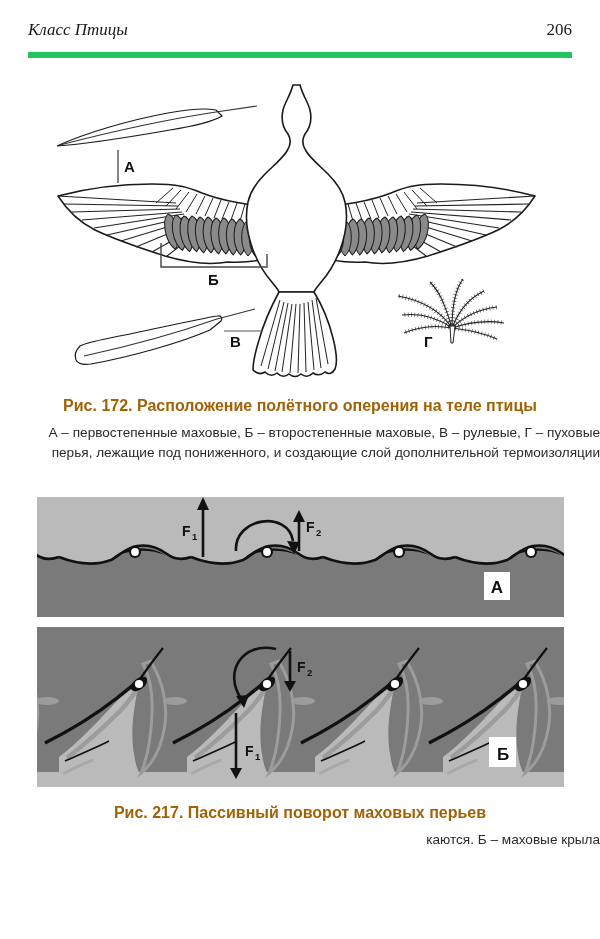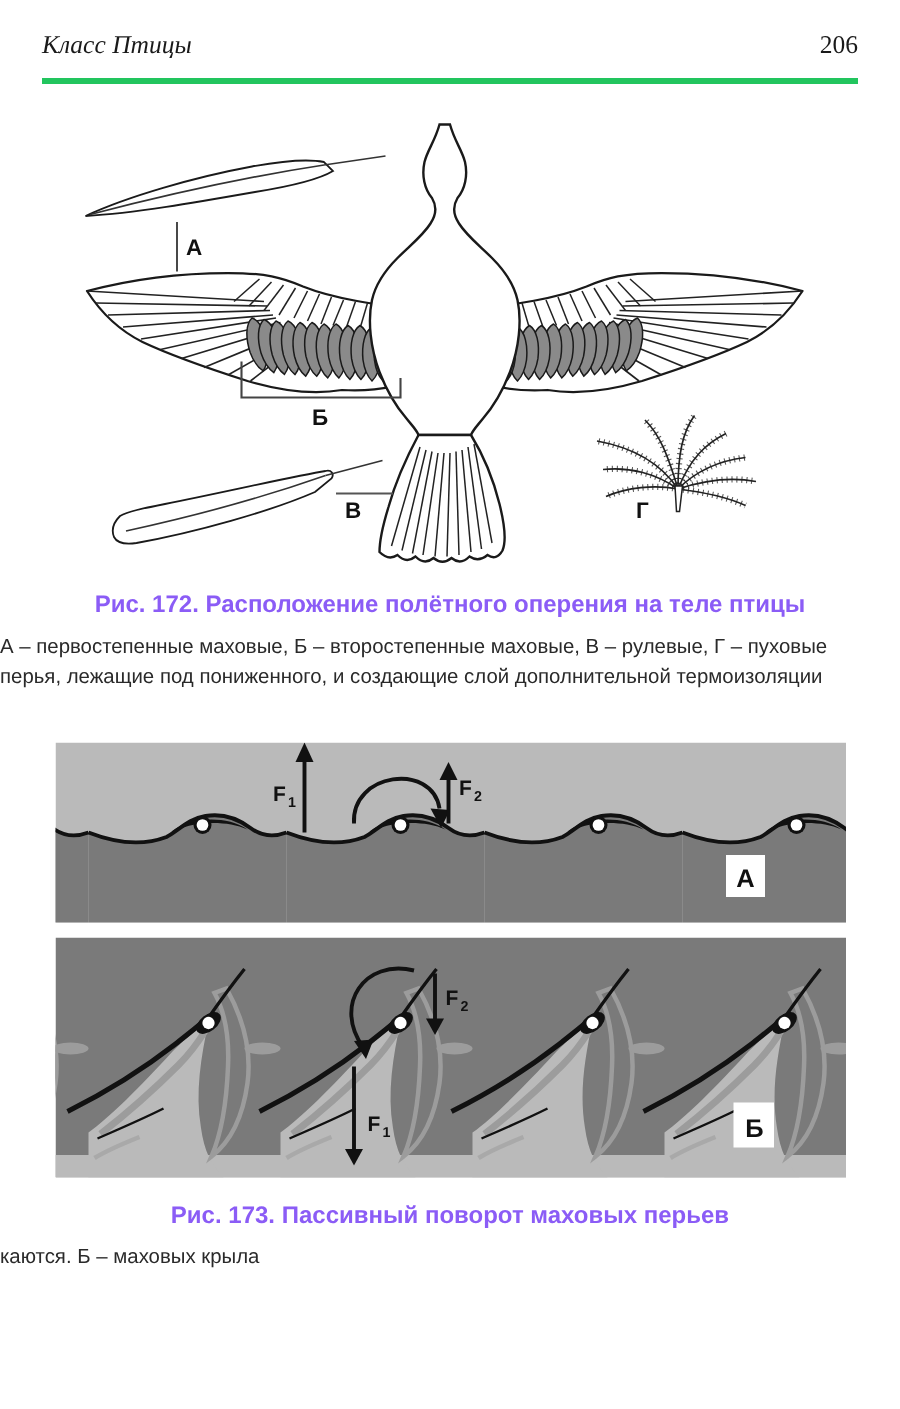--- a/index.html
+++ b/index.html
@@ -2,34 +2,34 @@
 <html><head>
 <meta charset="utf-8">
 <style>
   html,body{margin:0;padding:0;}
   body{
     width:600px;height:939px;overflow:hidden;background:#ffffff;
     font-family:"Liberation Sans","DejaVu Sans",sans-serif;color:#1a1a1a;
   }
   .page-header{
     display:flex;justify-content:space-between;align-items:baseline;
-    margin:20px 28px 0 28px;padding-bottom:12px;border-bottom:4px solid #22c55e;
+    margin:20px 28px 0 28px;padding-bottom:12px;border-bottom:6px solid #22c55e;
     font-family:"Liberation Serif","DejaVu Serif",serif;font-size:17px;
   }
   .running-title{font-style:italic;}
   .page-num{font-style:normal;}
   svg.fig{display:block;}
   #fig172{margin-top:20px;}
   #fig173{margin-top:25px;}
   .caption{
-    text-align:center;font-weight:bold;font-size:16px;line-height:20px;margin-top:8px;color:#8b5cf6;
+    text-align:center;font-weight:bold;font-size:16px;line-height:20px;margin-top:8px;color:#a16207;
   }
   .caption-173{margin-top:6px;}
   .desc{
-    text-align:left;font-size:13.6px;line-height:19.5px;color:#2a2a2a;margin-top:7px;
+    text-align:right;font-size:13.6px;line-height:19.5px;color:#2a2a2a;margin-top:7px;
   }
   .desc div{white-space:nowrap;}
   svg text{
     font-family:"Liberation Sans","DejaVu Sans",sans-serif;fill:#111;
   }
   text.fig-label{font-size:15px;font-weight:bold;}
   text.panel-label{font-size:17px;font-weight:bold;}
   text.force{font-size:14px;font-weight:bold;}
   text.force-sub{font-size:9.5px;font-weight:bold;}
   .fuzz path{stroke:#2a2a2a;stroke-width:4.2;fill:none;stroke-dasharray:0.7 2.6;opacity:.8;}
@@ -270,16 +270,16 @@
       <text class="force" x="245" y="756">F</text>
       <text class="force-sub" x="255" y="760">1</text>
     </g>
     <g>
       <rect x="489" y="737" width="27" height="30" fill="#ffffff"></rect>
       <text class="panel-label" x="503" y="760" text-anchor="middle">Б</text>
     </g>
   </g>
 </svg>
 
-<div class="caption caption-173">Рис. 173. Пассивный поворот маховых перьев</div>
+<div class="caption caption-173">Рис. 217. Пассивный поворот маховых перьев</div>
 <div class="desc">
-  <div>каются. Б – маховых крыла</div>
+  <div>каются. Б – маховые крыла</div>
 </div>
 
 </body></html>

